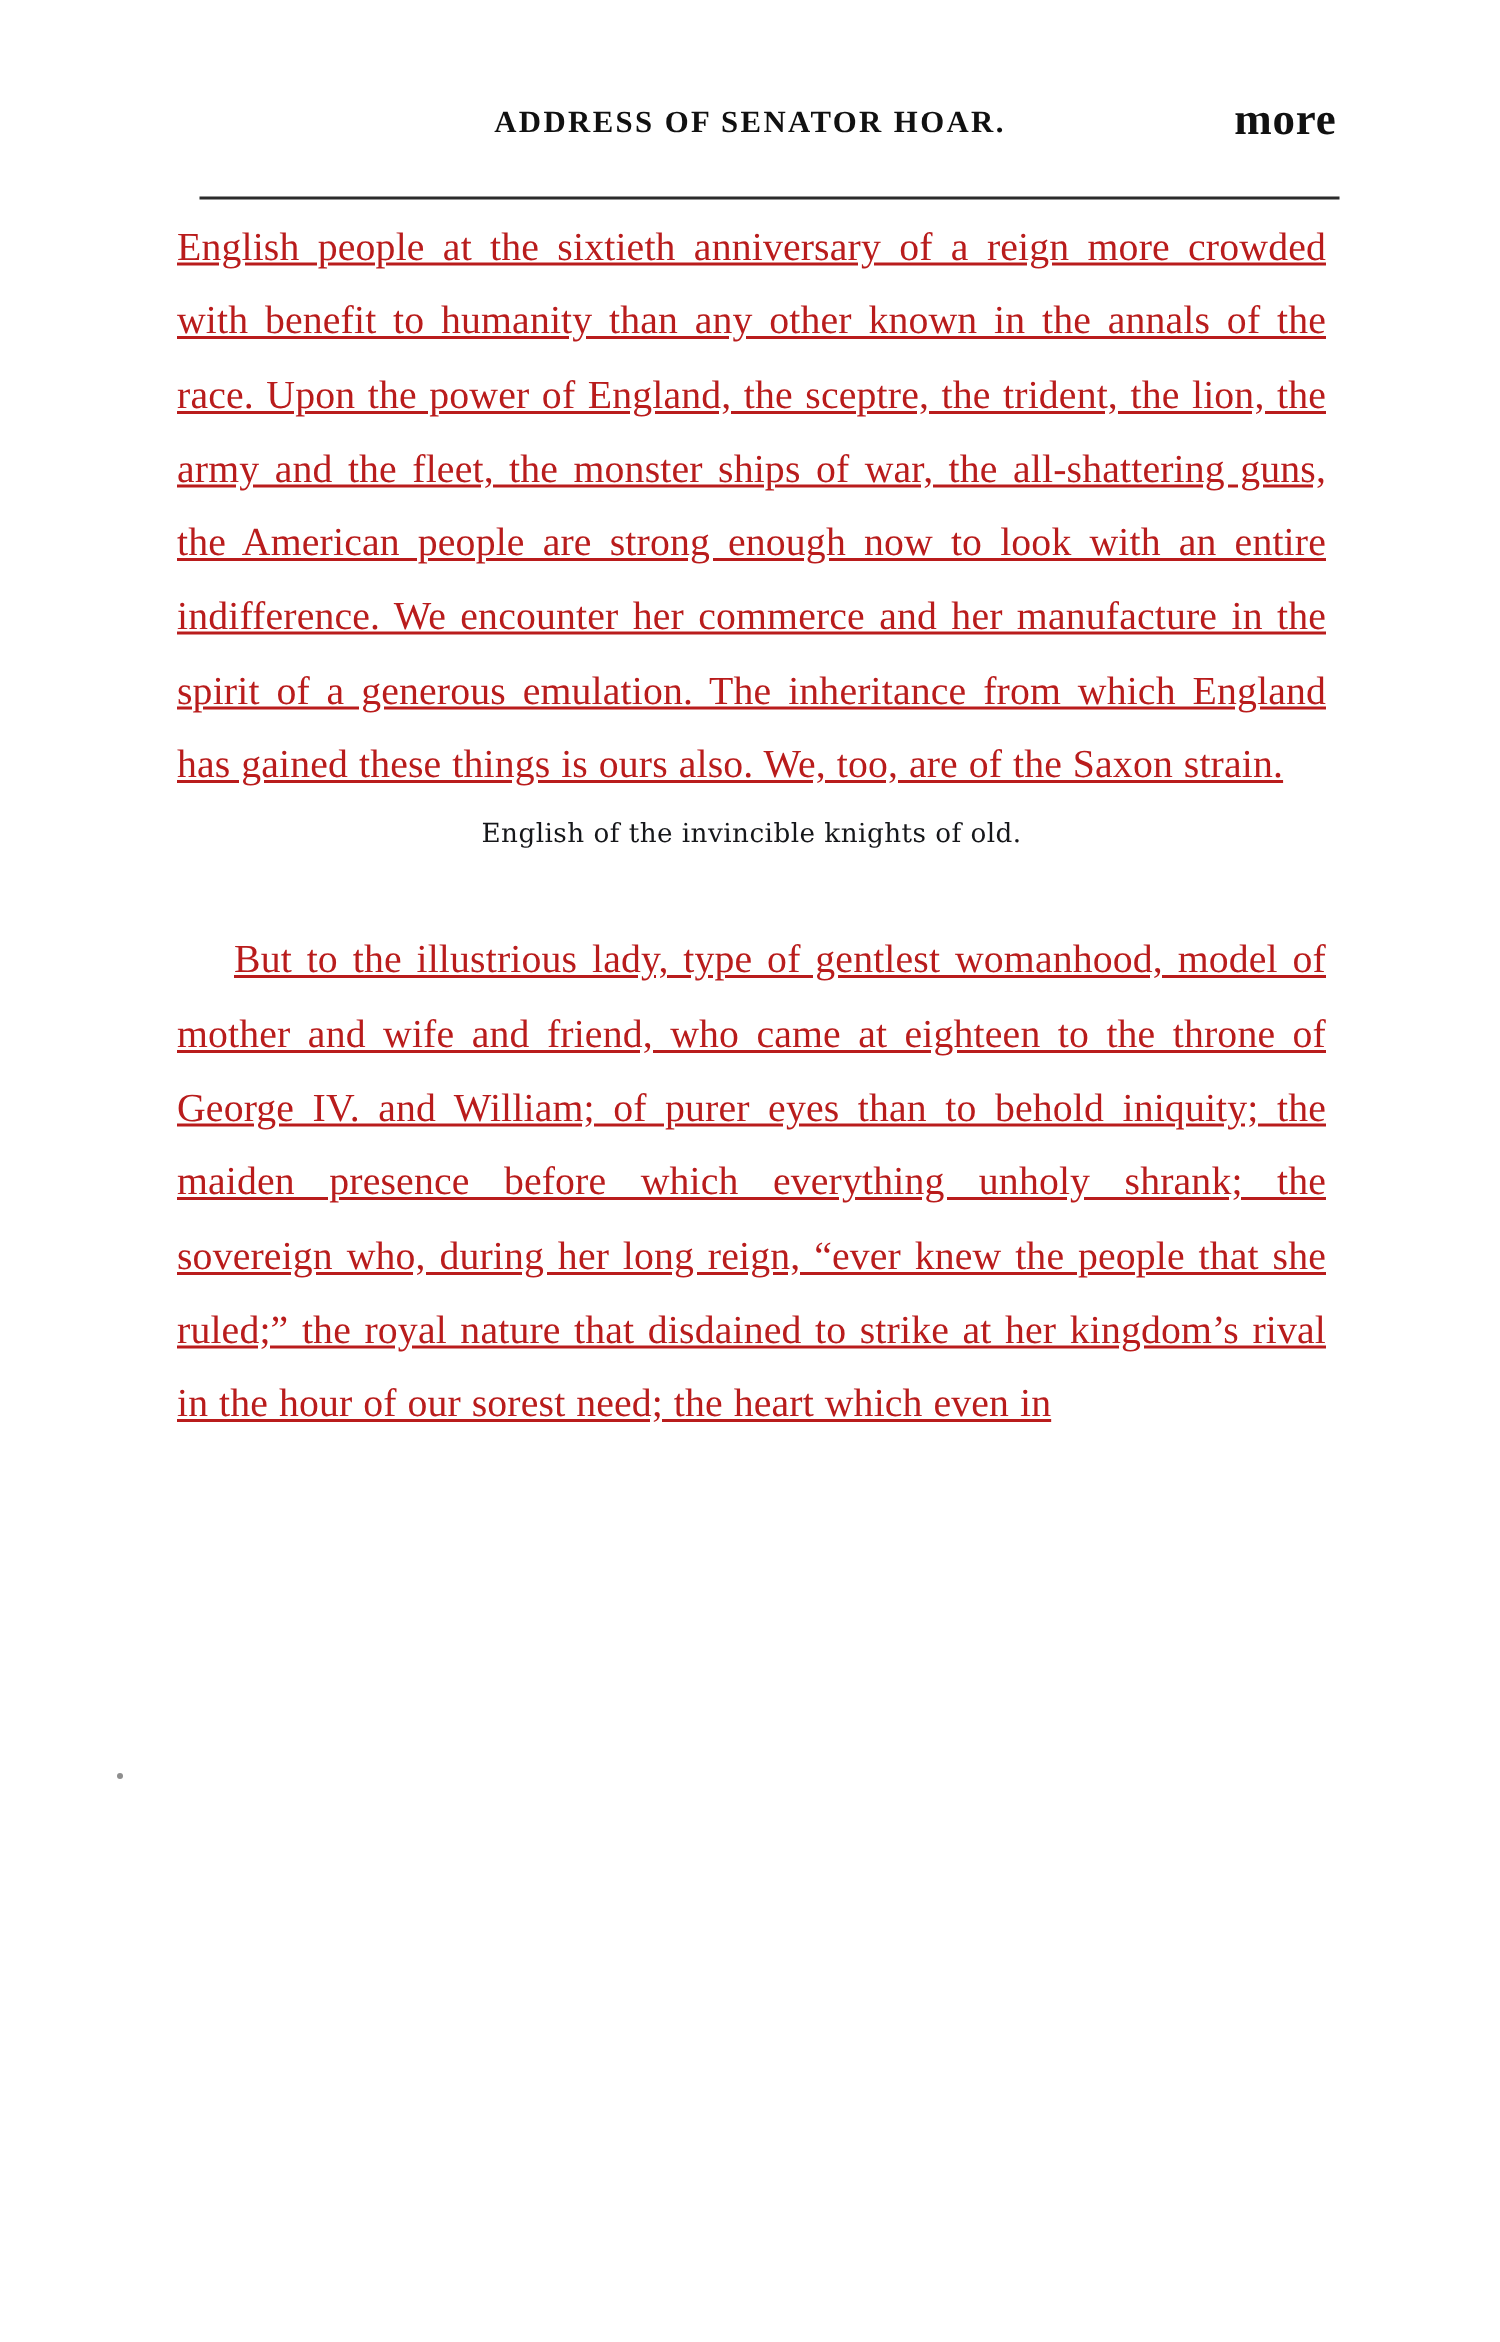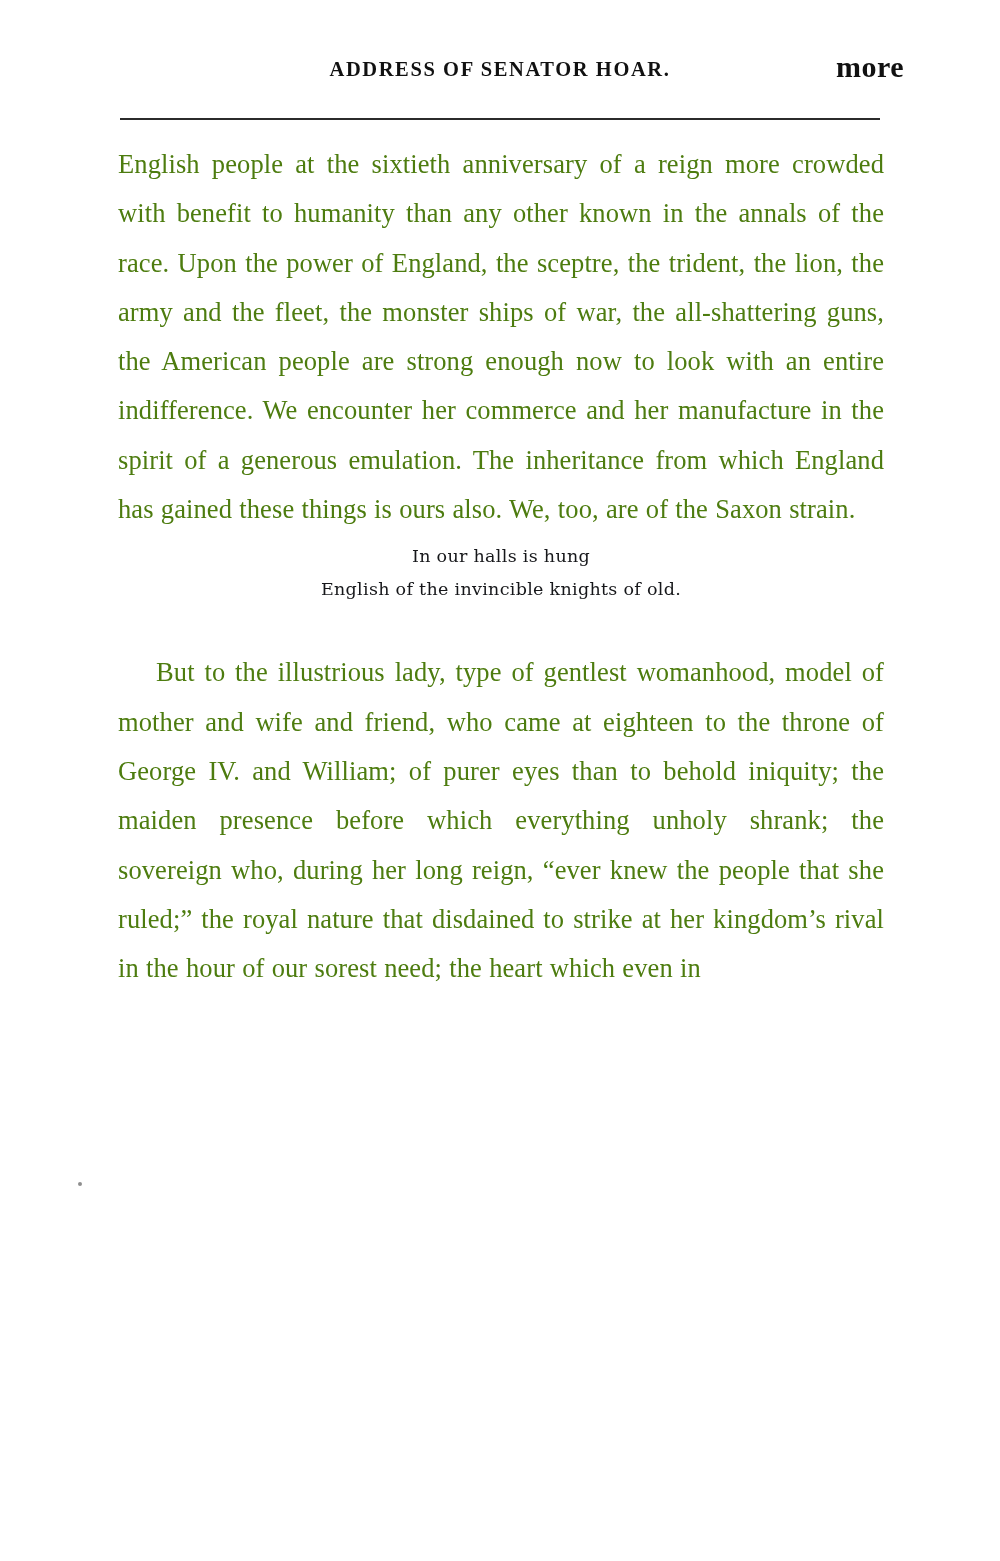--- a/index.html
+++ b/index.html
@@ -13,21 +13,21 @@
     font-family: "Liberation Serif", serif;
     color: #1a1a1a;
     position: relative;
     overflow: hidden;
   }
   .page {
     position: relative;
     width: 1000px;
     height: 1561px;
     box-sizing: border-box;
-    padding: 0;
+    padding: 13px;
   }
   
   .header {
     position: relative;
     height: 78px;
   }
   .header-title {
     position: absolute;
     left: 0;
     right: 0;
@@ -63,23 +63,24 @@
     left: 118px;
     top: 140px;
     width: 766px;
   }
   p.para {
     margin: 0;
     font-size: 26.5px;
     line-height: 49.3px;
     text-align: justify;
     text-justify: inter-word;
-    color: #4d7c0f;
+    color: #b91c1c;
     letter-spacing: 0.1px;
     word-spacing: 0.5px;
+    text-decoration: underline;
   }
   p.para.indent {
     text-indent: 38px;
   }
   .verse {
     margin: 6px 0 0 0;
     text-align: center;
     font-family: "DejaVu Serif", serif;
     font-size: 17.5px;
     line-height: 33px;
@@ -112,21 +113,20 @@
     <div class="header-title">ADDRESS OF SENATOR HOAR.</div>
     <div class="folio">more</div>
     <div class="rule"></div>
   </div>
 
   <div class="body-col">
 
     <p class="para">English people at the sixtieth anniversary of a reign more crowded with benefit to humanity than any other known in the annals of the race. Upon the power of England, the sceptre, the trident, the lion, the army and the fleet, the monster ships of war, the all-shattering guns, the American people are strong enough now to look with an entire indifference. We encounter her commerce and her manufacture in the spirit of a generous emulation. The inheritance from which England has gained these things is ours also. We, too, are of the Saxon strain.</p>
 
     <div class="verse">
-      <span class="verse-line">In our halls is hung</span>
       <span class="verse-line">English of the invincible knights of old.</span>
     </div>
 
     <div class="gap-after-verse"></div>
 
 
     <p class="para indent">But to the illustrious lady, type of gentlest womanhood, model of mother and wife and friend, who came at eighteen to the throne of George IV. and William; of purer eyes than to behold iniquity; the maiden presence before which everything unholy shrank; the sovereign who, during her long reign, “ever knew the people that she ruled;” the royal nature that disdained to strike at her kingdom’s rival in the hour of our sorest need; the heart which even in</p>
 
   </div>
 

